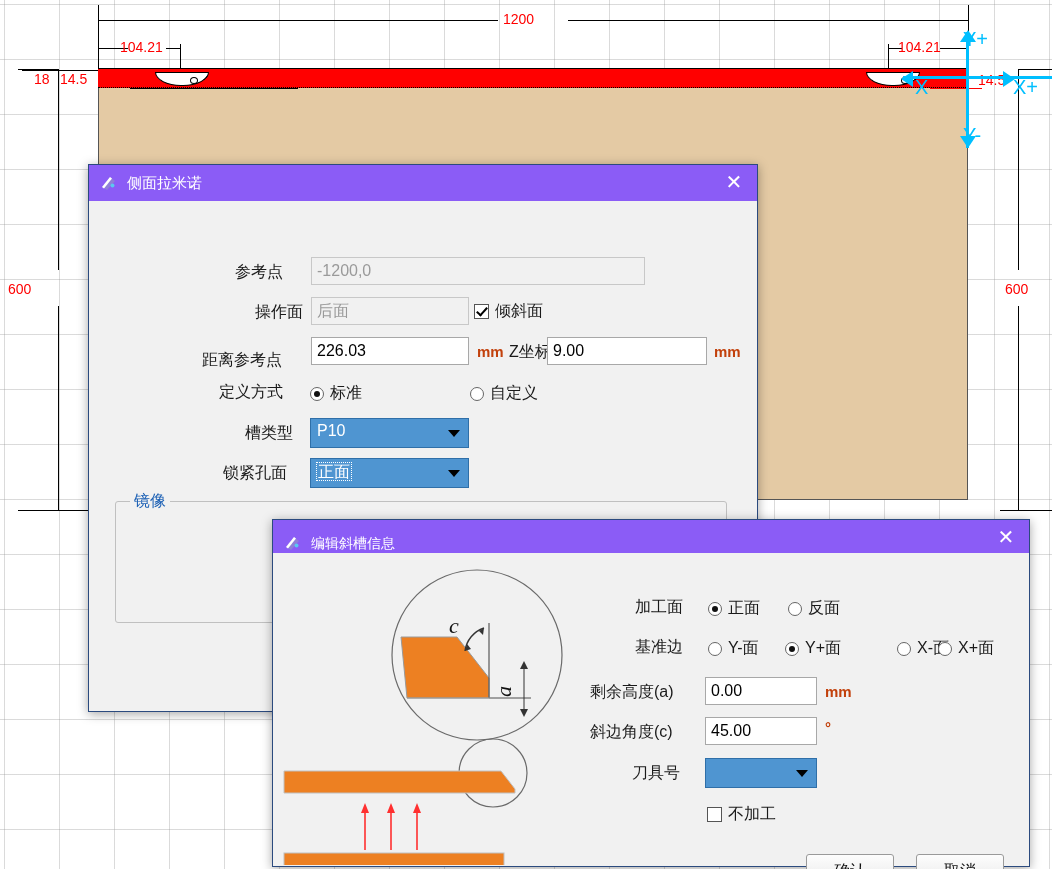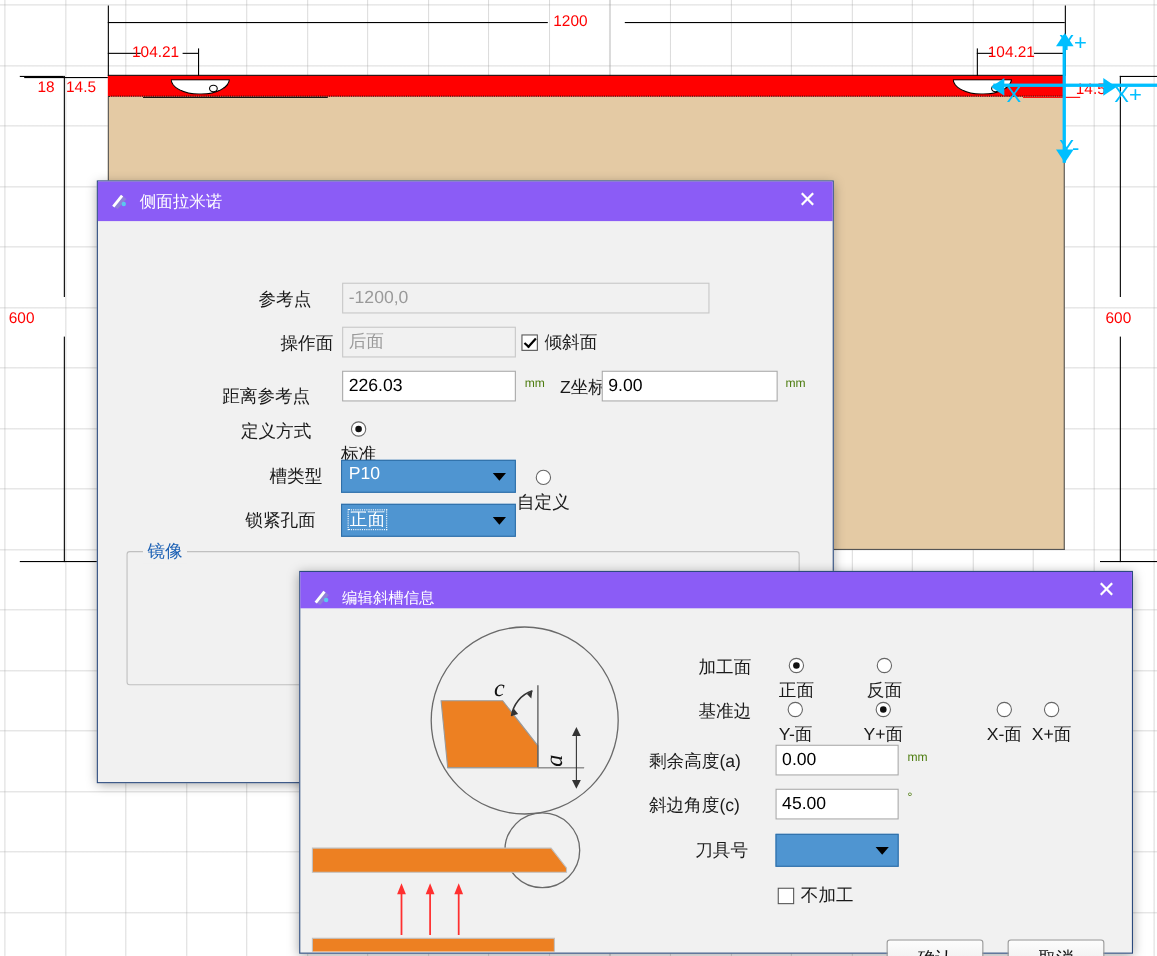--- a/index.html
+++ b/index.html
@@ -57,21 +57,21 @@
                padding:0 6px 0 10px; }
   .dlg-title .t-icon { width:20px; height:20px; margin-right:8px; flex:0 0 auto; }
   .dlg-title .t-text { color:#ffffff; font-size:15px; flex:1 1 auto;
                        font-family:"Liberation Sans", sans-serif; }
   .dlg-close { width:34px; height:30px; color:#fff; font-size:20px; line-height:28px;
                text-align:center; cursor:pointer; font-family:"Liberation Sans", sans-serif; }
   .dlg-body { position:relative; }
 
   
   .lbl { font-size:16px; color:#1a1a1a; font-family:"Liberation Sans", sans-serif; white-space:nowrap; }
-  .unit { font-size:11px; color:#4d7c0f; font-family:"Liberation Sans", sans-serif; }
+  .unit { font-size:15px; color:#c2410c; font-family:"Liberation Sans", sans-serif;font-weight:bold; }
   .txt {
     border:1px solid #a8a8a8; background:#ffffff; font-size:16px;
     padding:2px 5px; color:#000; font-family:"Liberation Sans", sans-serif;
     height:28px; line-height:22px;
   }
   .txt.readonly { background:#f1f1f1; color:#9a9a9a; border-color:#c8c8c8; }
   .combo {
     position:relative; background:#4f95d1; border:1px solid #2f6fa8; height:30px;
     color:#ffffff; font-size:16px; padding:3px 22px 3px 6px;
     font-family:"Liberation Sans", sans-serif; cursor:pointer;
@@ -83,21 +83,21 @@
   }
   .combo .sel-box { outline:1px dotted #ffffff; padding:0 1px; }
 
   .cb { display:inline-flex; align-items:center; gap:6px; cursor:pointer; }
   .cb .box { width:15px; height:15px; border:1px solid #555; background:#fff;
              position:relative; flex:0 0 auto; }
   .cb .box.checked:after {
     content:""; position:absolute; left:4px; top:0px; width:4px; height:9px;
     border:solid #000; border-width:0 2px 2px 0; transform:rotate(42deg);
   }
-  .rb { display:inline-flex; align-items:center; gap:6px; cursor:pointer;flex-direction:column; }
+  .rb { display:inline-flex; align-items:center; gap:6px; cursor:pointer; }
   .rb .ring { width:14px; height:14px; border:1px solid #666; border-radius:50%;
               background:#fff; position:relative; flex:0 0 auto; }
   .rb .ring.on:after { content:""; position:absolute; left:3px; top:3px; width:6px; height:6px;
               border-radius:50%; background:#111; }
 
   .group { position:absolute; border:1px solid #c0c0c0; border-radius:3px; }
   .group-label { position:absolute; top:-11px; left:14px; background:#f1f1f1;
                  padding:0 4px; font-size:16px; color:#1a5fb4;
                  font-family:"Liberation Sans", sans-serif; }
 
@@ -208,21 +208,21 @@
 
       <div class="lbl" style="position:absolute; left:420px; top:141px;">Z坐标</div>
       <div class="txt" style="position:absolute; left:458px; top:136px; width:160px;">9.00</div>
       <div class="unit" style="position:absolute; left:625px; top:142px;">mm</div>
 
       <div class="lbl" style="position:absolute; left:130px; top:181px;">定义方式</div>
       <div class="rb" style="position:absolute; left:221px; top:182px;">
         <span class="ring on"></span>
         <span class="lbl">标准</span>
       </div>
-      <div class="rb" style="position:absolute; left:381px; top:182px;margin-top:44px;">
+      <div class="rb" style="position:absolute; left:381px; top:182px;">
         <span class="ring"></span>
         <span class="lbl">自定义</span>
       </div>
 
       <div class="lbl" style="position:absolute; left:156px; top:222px;">槽类型</div>
       <div class="combo" style="position:absolute; left:221px; top:217px; width:159px;">
         <span>P10</span>
         <span class="arrow"></span>
       </div>
 

